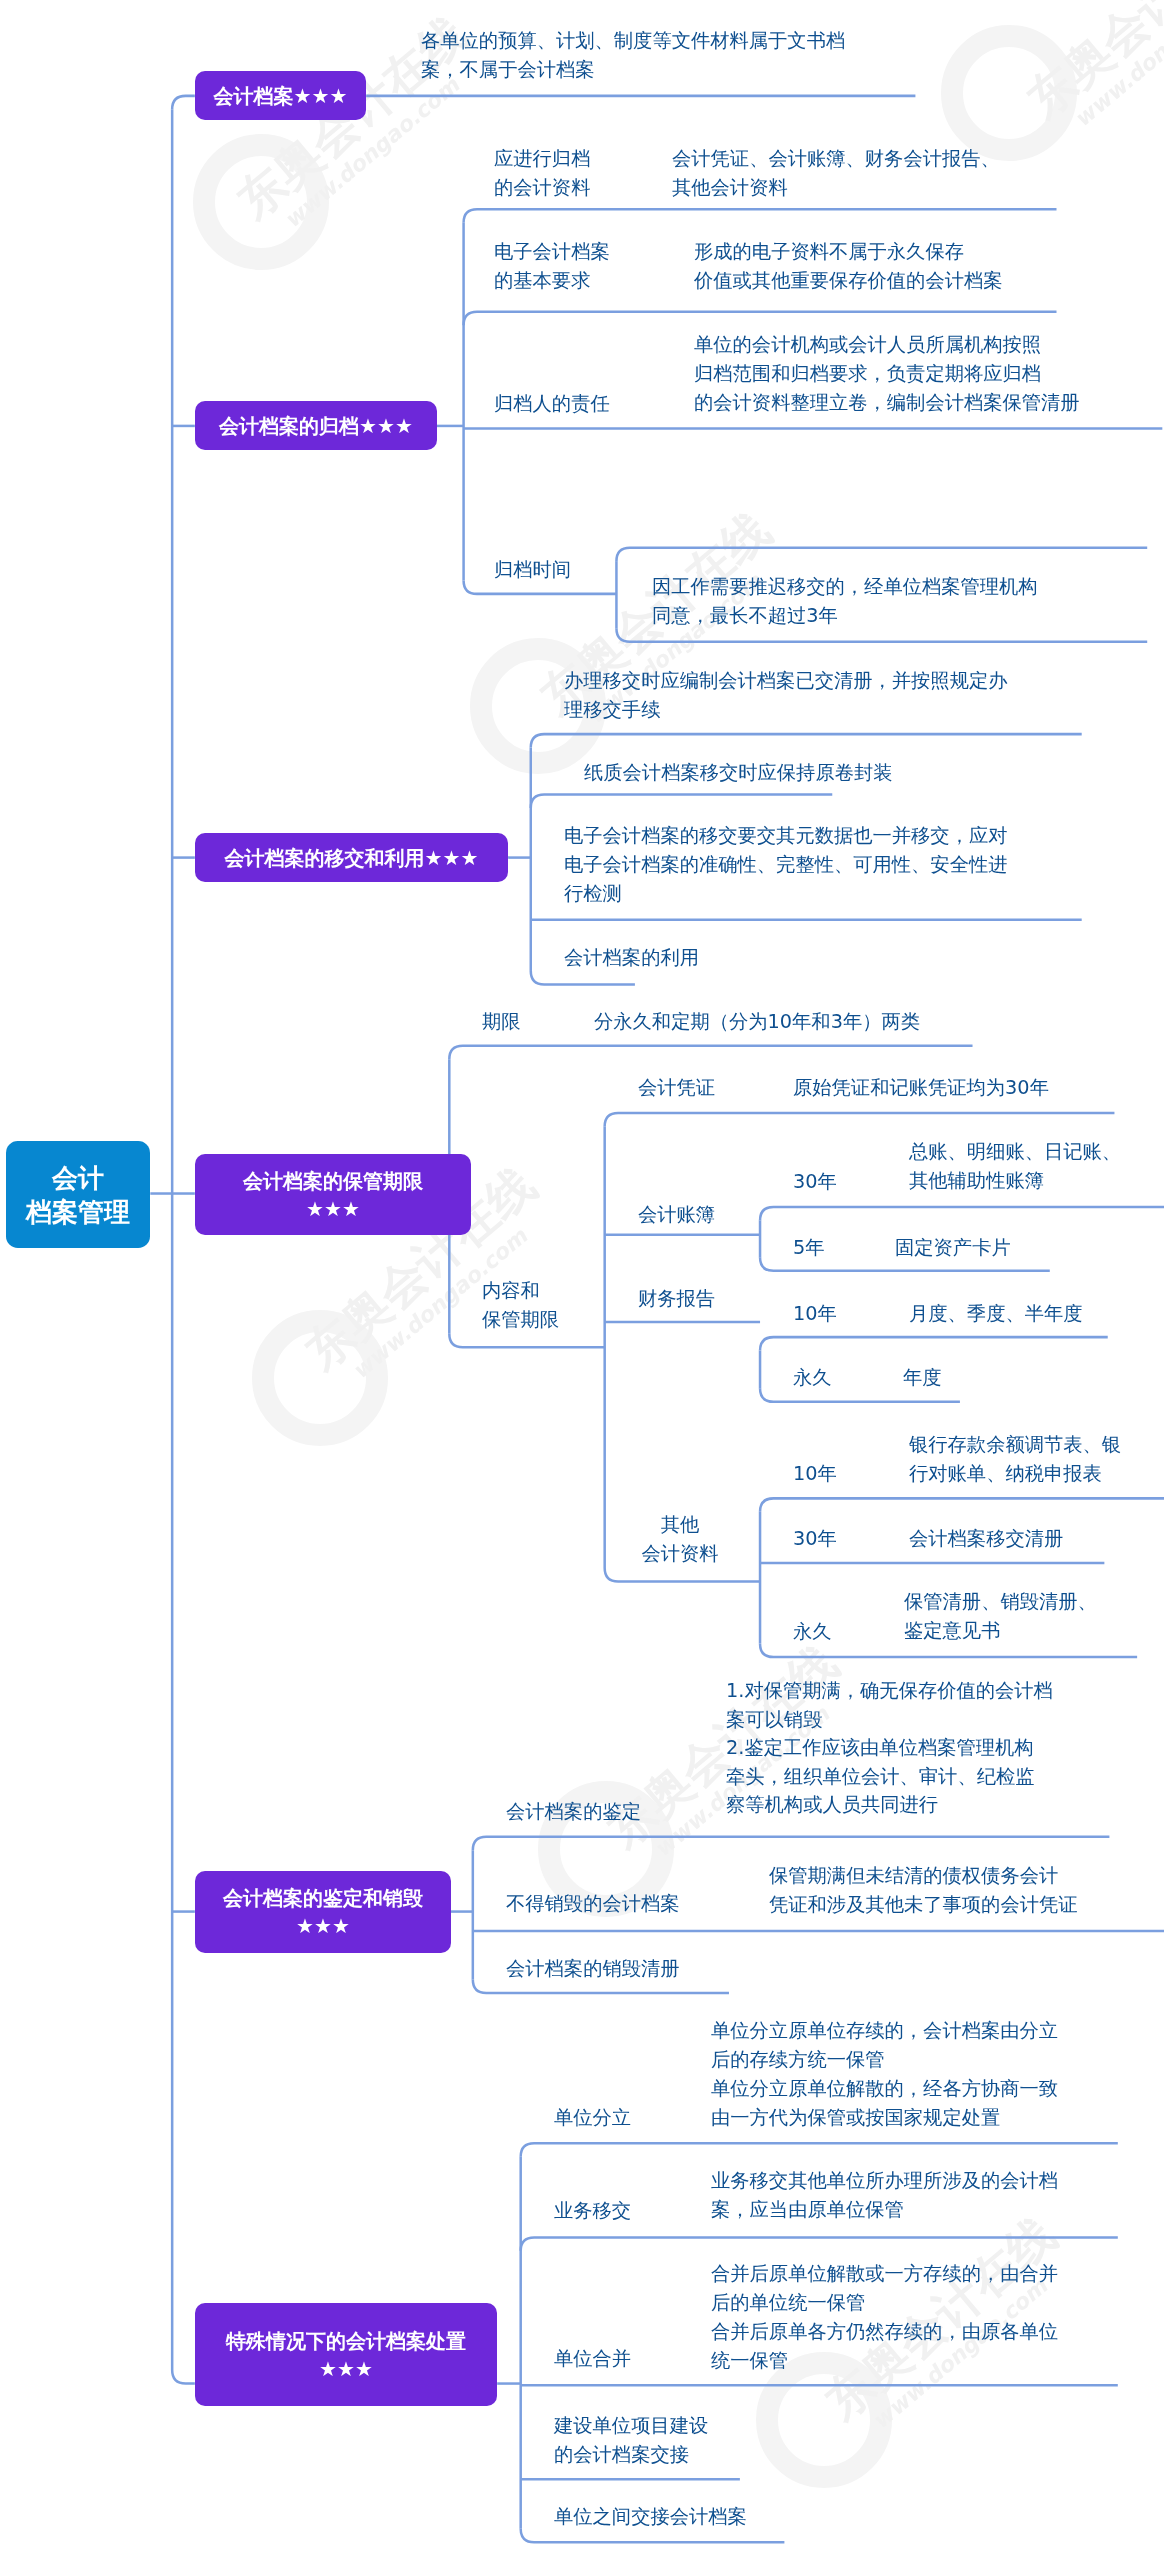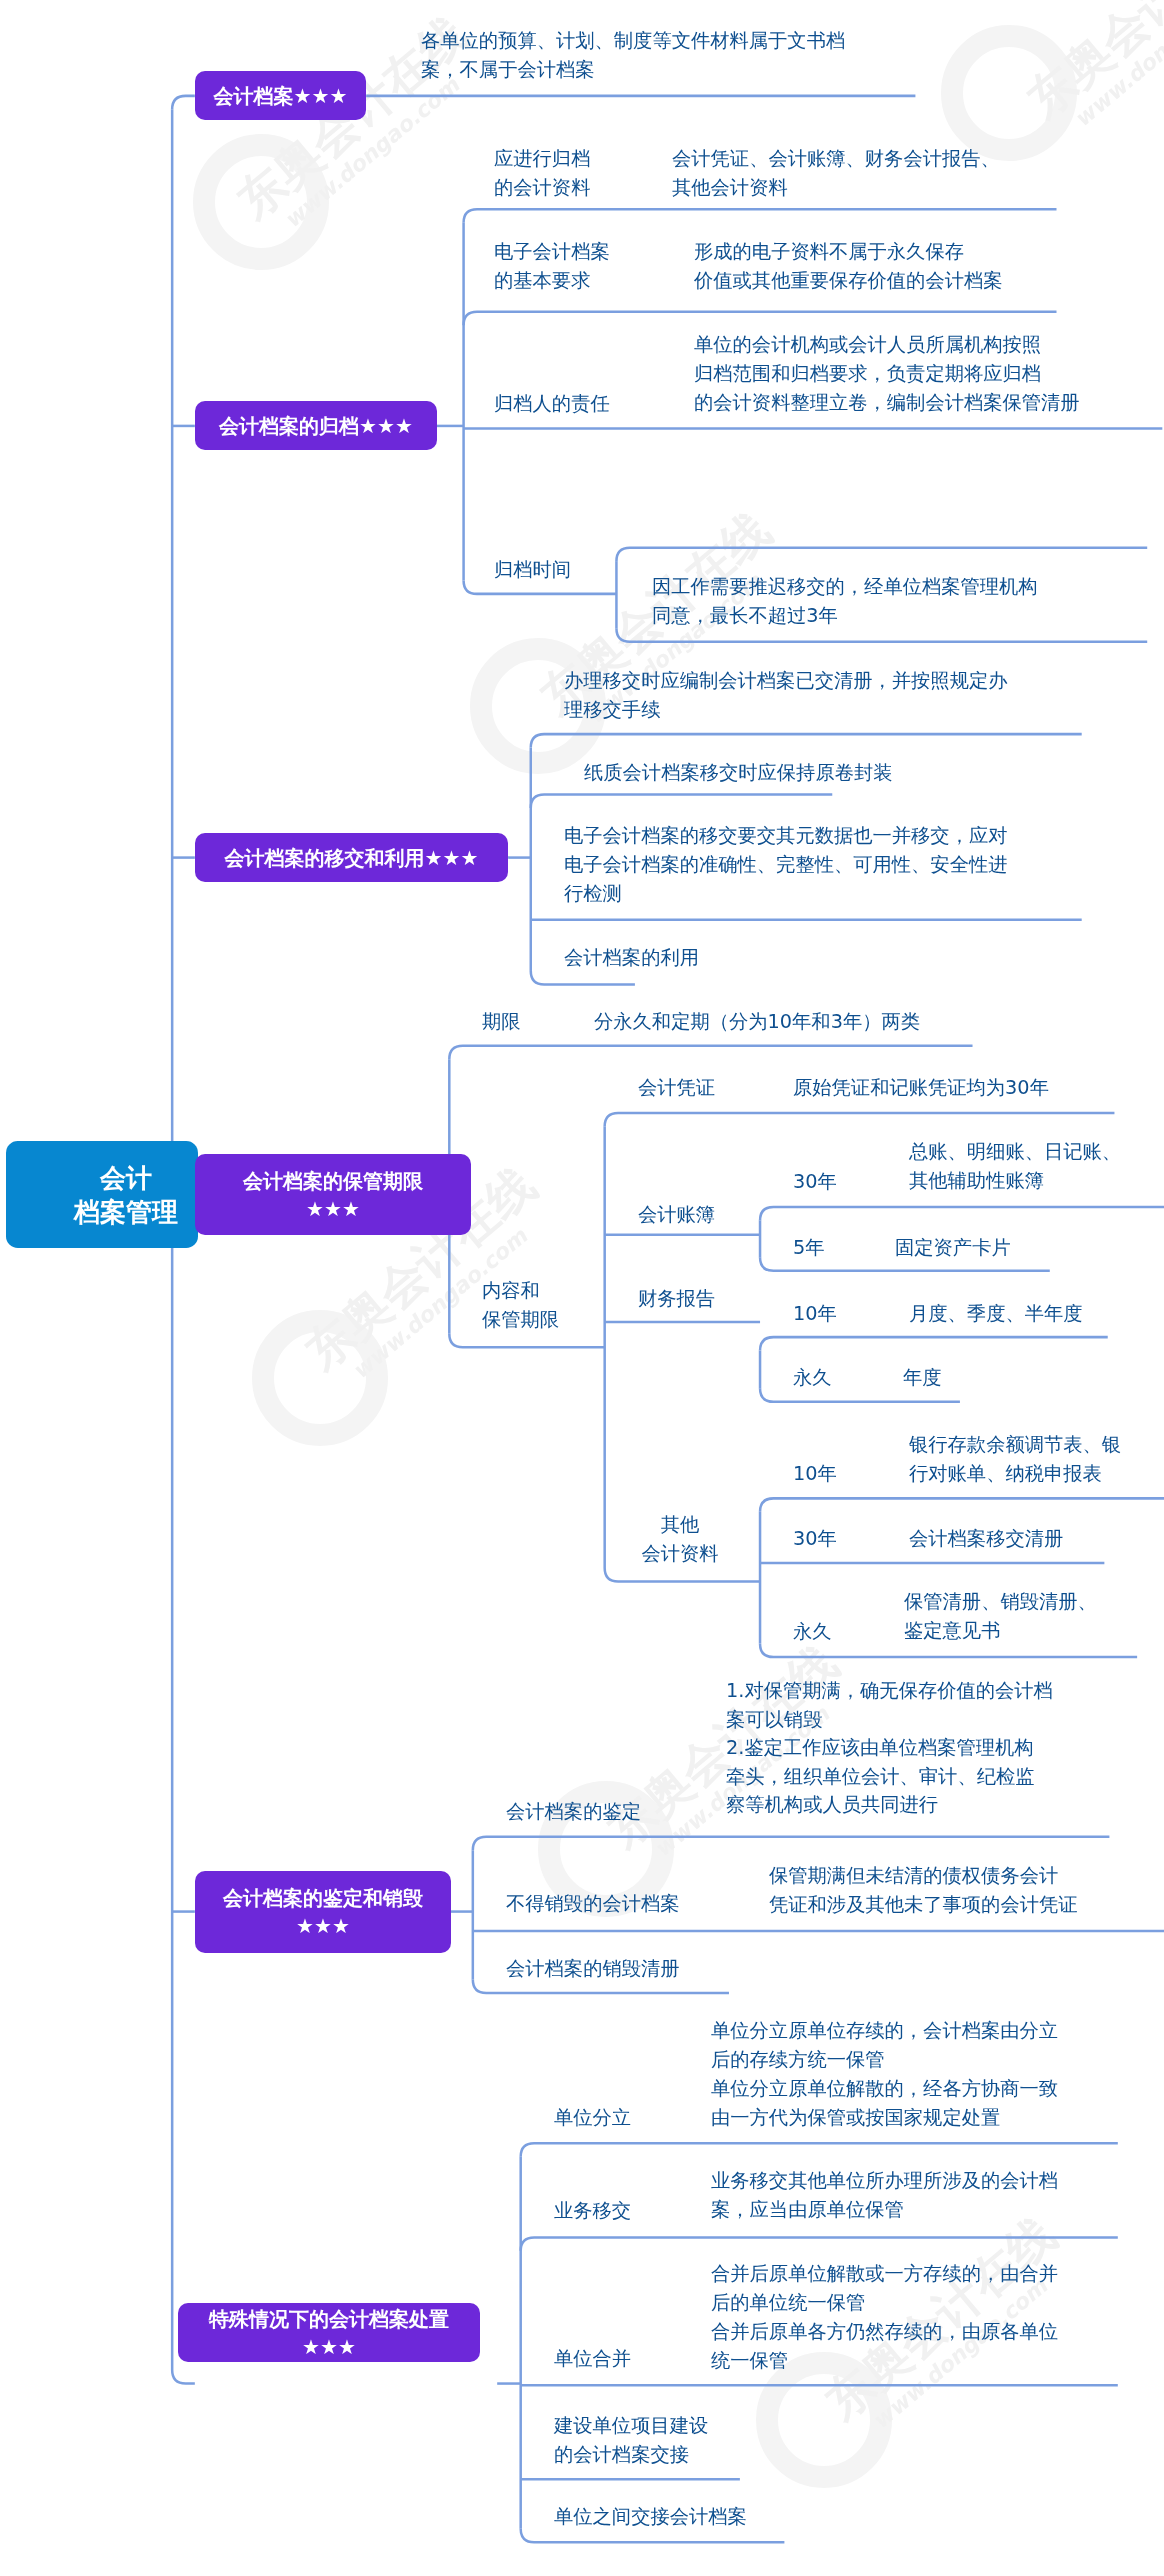--- a/index.html
+++ b/index.html
@@ -6,21 +6,21 @@
   body { width: 1164px; height: 2576px; position: relative; overflow: hidden;
          font-family: "DejaVu Sans", "Liberation Sans", sans-serif; }
   #canvas { position: absolute; left: 0; top: 0; width: 1164px; height: 2576px; }
   svg.lines { position: absolute; left: 0; top: 0; width: 1164px; height: 2576px; pointer-events: none; }
   .wm { position: absolute; color: #f1f1f1; font-size: 47px; font-weight: bold; transform: rotate(-40deg);
         white-space: nowrap; pointer-events: none; user-select: none; }
   .wm .url { display: block; font-size: 22px; font-style: italic; margin-left: 25px; margin-top: -5px; }
   .wm-ring { position: absolute; border-radius: 50%; border: 22px solid #f4f4f4; pointer-events: none; }
   .root { position: absolute; background: #0787d0; color: #fff; border-radius: 11.8px;
           font-weight: bold; font-size: 26px; line-height: 34px; text-align: center;
-          display: flex; flex-direction: column; align-items: center; justify-content: center; padding-left: 48px; }
+          display: flex; flex-direction: column; align-items: center; justify-content: center; }
   .branch { position: absolute; background: #6d28d9; color: #fff; border-radius: 10px;
             font-weight: bold; font-size: 20px; line-height: 28px; text-align: center;
             display: flex; flex-direction: column; align-items: center; justify-content: center;
             white-space: nowrap; }
   .txt { position: absolute; color: #0e4f8f; font-size: 19.3px; line-height: 29px; white-space: nowrap; }
 </style>
 </head>
 <body>
 
 <div id="canvas">
@@ -276,21 +276,21 @@
     <div>不得销毁的会计档案</div>
   </div>
   <div class="txt" style="left:769px;top:1861px;">
     <div>保管期满但未结清的债权债务会计</div>
     <div>凭证和涉及其他未了事项的会计凭证</div>
   </div>
   <div class="txt" style="left:506px;top:1954px;">
     <div>会计档案的销毁清册</div>
   </div>
 
-  <div class="branch" style="left:178px;top:2303px;width:302px;height:59px;">
+  <div class="branch" style="left:195px;top:2303px;width:302px;height:103px;">
     <span>特殊情况下的会计档案处置</span>
     <span>★★★</span>
   </div>
   <div class="txt" style="left:554px;top:2103px;">
     <div>单位分立</div>
   </div>
   <div class="txt" style="left:711px;top:2016px;">
     <div>单位分立原单位存续的，会计档案由分立</div>
     <div>后的存续方统一保管</div>
     <div>单位分立原单位解散的，经各方协商一致</div>

